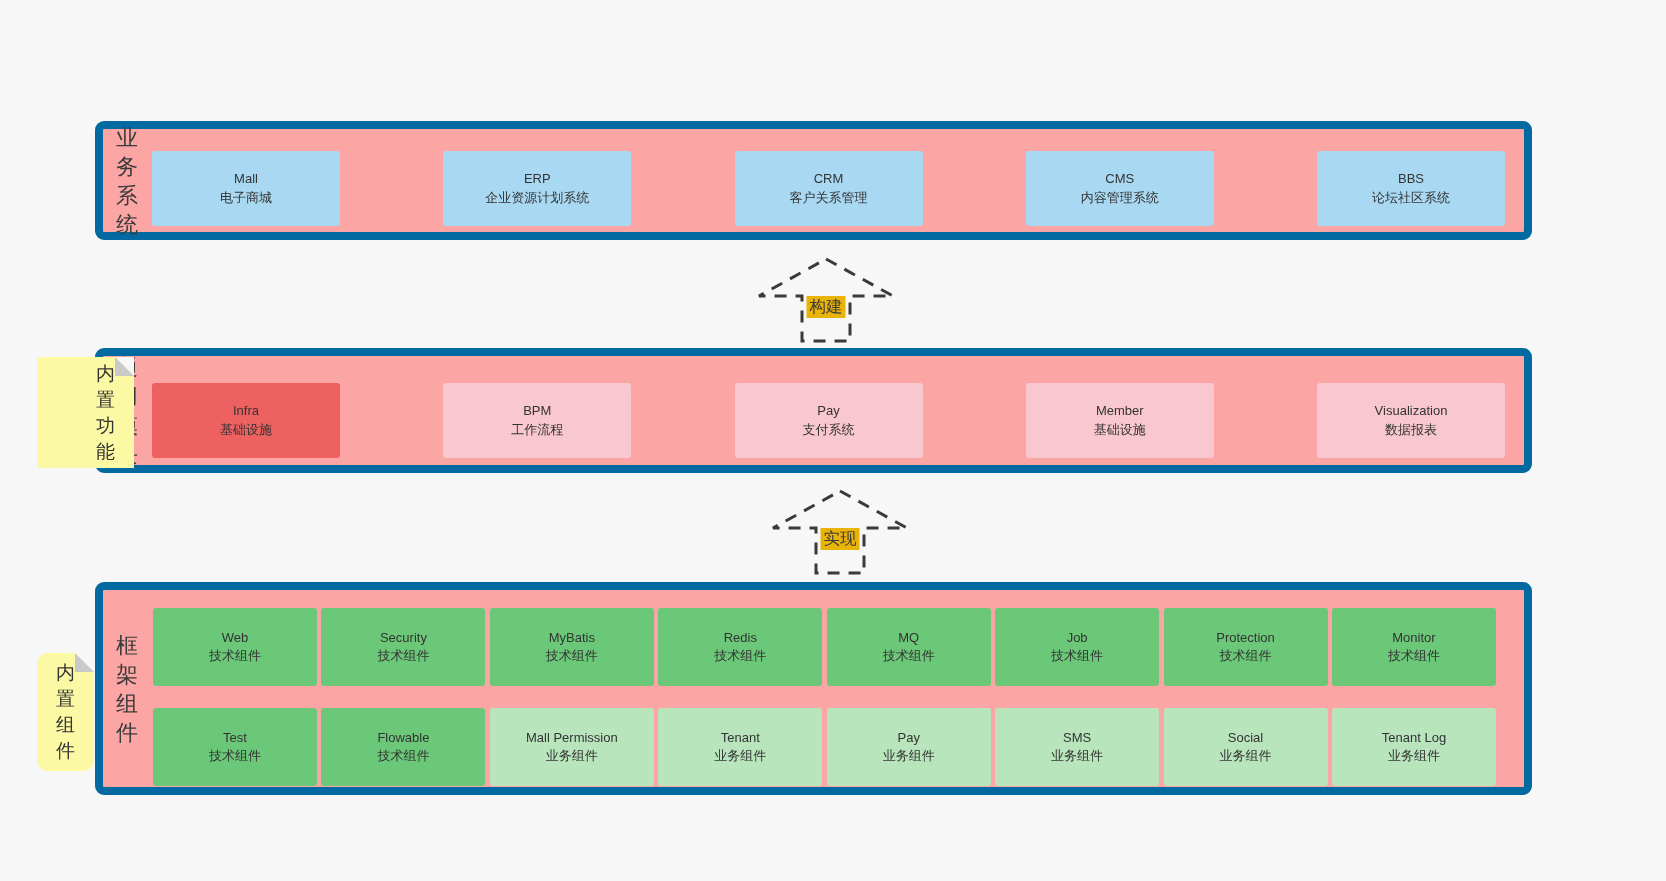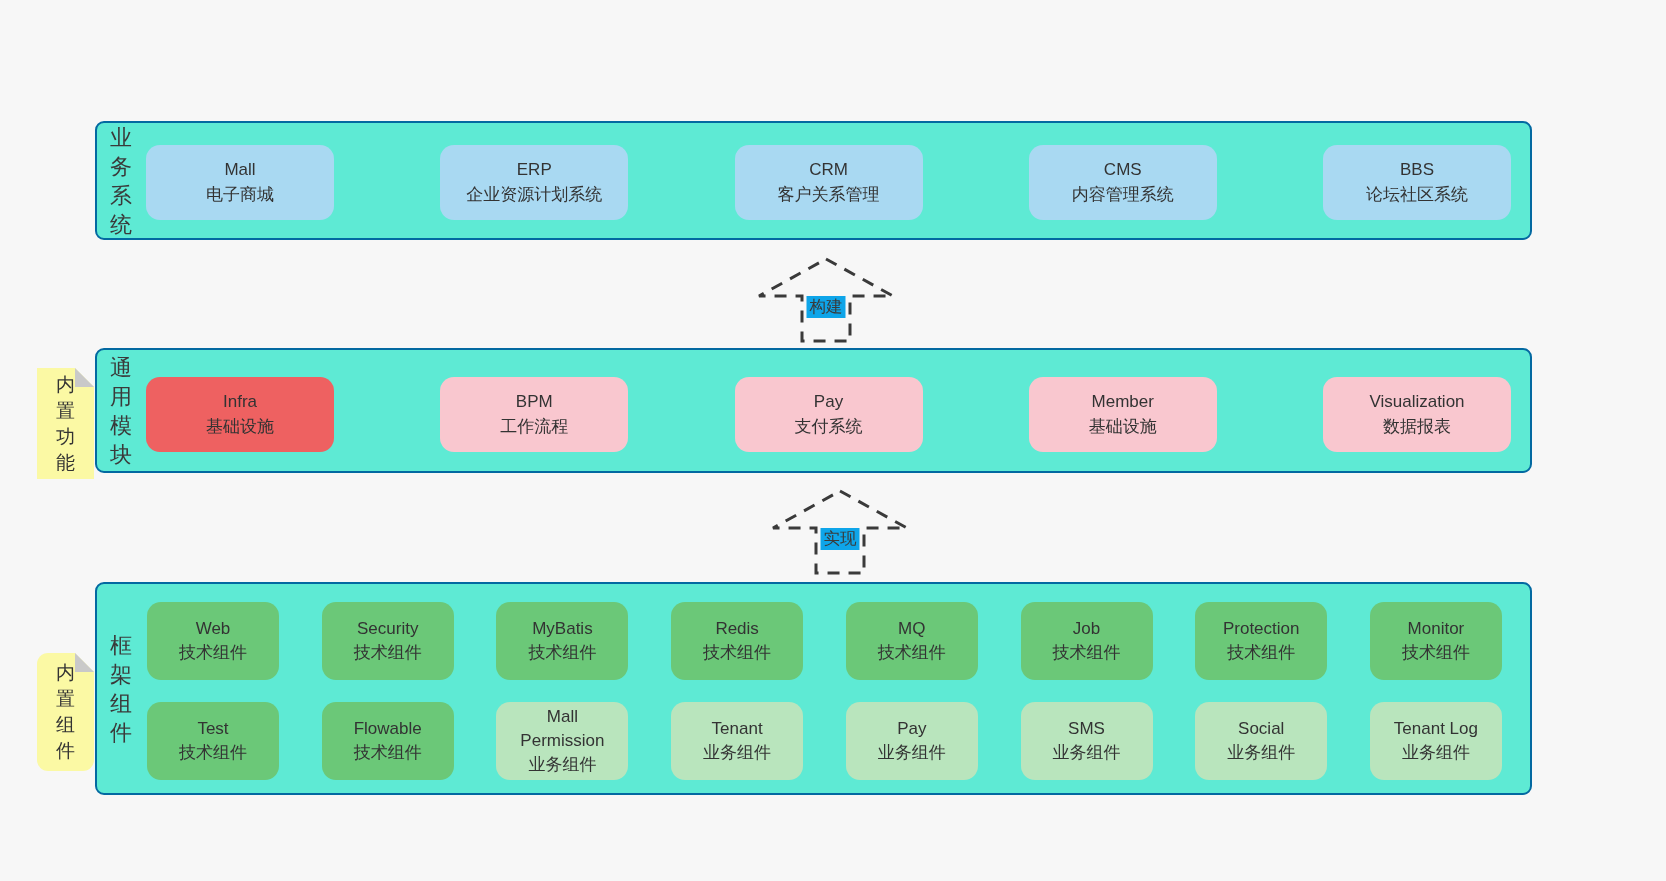--- a/index.html
+++ b/index.html
@@ -4,68 +4,68 @@
 <style>
   html,body{margin:0;padding:0;}
   body{
     width:1666px;height:881px;position:relative;overflow:hidden;
     background:#f7f7f7;
     font-family:"Liberation Sans","DejaVu Sans",sans-serif;
     color:#333;
   }
   .band{
     position:absolute;left:95px;width:1437px;
-    background:#5eead4;border:2px solid #0369a1;border-radius:9px;
+    background:#fca5a5;border:8px solid #0369a1;border-radius:9px;
     box-sizing:border-box;
   }
   .band-label{
     position:absolute;left:9px;top:0;bottom:0;width:30px;
     display:flex;align-items:center;justify-content:center;
   }
   .band-label span{
     display:block;width:24px;font-size:22px;line-height:29px;
     word-break:break-all;text-align:center;color:#3a3a3a;
   }
   .row{
     position:absolute;display:flex;justify-content:space-between;
   }
   .box{
-    box-sizing:border-box;border-radius:14px;
+    box-sizing:border-box;border-radius:3px;
     display:flex;flex-direction:column;align-items:center;justify-content:center;
-    text-align:center;font-size:17px;line-height:1.42;padding:4px 10px;
+    text-align:center;font-size:13px;line-height:1.42;padding:4px 10px;
   }
   .box .t,.box .s{width:100%;}
   .blue{background:#a9d9f2;}
   .red{background:#ee6161;}
   .pink{background:#f9c7cf;}
   .green{background:#6bc878;}
   .green-light{background:#b9e5bd;}
   .w188{width:188px;height:75px;}
-  .w140{width:132px;height:78px;}
+  .w140{width:164px;height:78px;}
   .note{
     position:absolute;width:57px;background:#fbf9a4;z-index:3;
     display:flex;align-items:center;justify-content:center;
   }
   .note::before{
     content:"";position:absolute;top:0;right:0;width:0;height:0;
     border-top:19px solid #f7f7f7;border-left:19px solid transparent;
   }
   .note::after{
     content:"";position:absolute;top:0;right:0;width:0;height:0;
     border-bottom:19px solid #c9c9c9;border-right:19px solid transparent;
   }
   .note span{
     display:block;width:20px;font-size:19px;line-height:26px;
     word-break:break-all;text-align:center;color:#333;
   }
   .arrow{position:absolute;width:140px;height:88px;}
   .arrow svg{position:absolute;left:0;top:0;}
   .arrow-label{
     position:absolute;left:50%;top:40px;transform:translateX(-50%);
-    background:#0ea5e9;padding:0 3px;font-size:16.5px;color:#3a3a3a;white-space:nowrap;
+    background:#eab308;padding:0 3px;font-size:16.5px;color:#3a3a3a;white-space:nowrap;
   }
 </style>
 </head>
 <body>
 
 <div class="band" style="top:121px;height:119px;">
   <div class="band-label">
     <span>业务系统</span>
   </div>
   <div class="row" style="left:49px;right:19px;top:22px;">
@@ -119,21 +119,21 @@
     <div class="box pink w188">
       <div class="t">Member</div>
       <div class="s">基础设施</div>
     </div>
     <div class="box pink w188">
       <div class="t">Visualization</div>
       <div class="s">数据报表</div>
     </div>
   </div>
 </div>
-<div class="note" style="left:37px;top:368px;height:111px;">
+<div class="note" style="left:37px;top:357px;height:111px;padding-left:40px;">
   <span>内置功能</span>
 </div>
 
 <div class="arrow" style="left:770px;top:488px;">
   <svg width="140" height="88" viewBox="0 0 140 88">
     <polygon points="70,3 137,40 94,40 94,85 46,85 46,40 3,40" fill="none" stroke="#3a3a3a" stroke-width="3" stroke-dasharray="12 9"></polygon>
   </svg>
   <div class="arrow-label">实现</div>
 </div>
 

